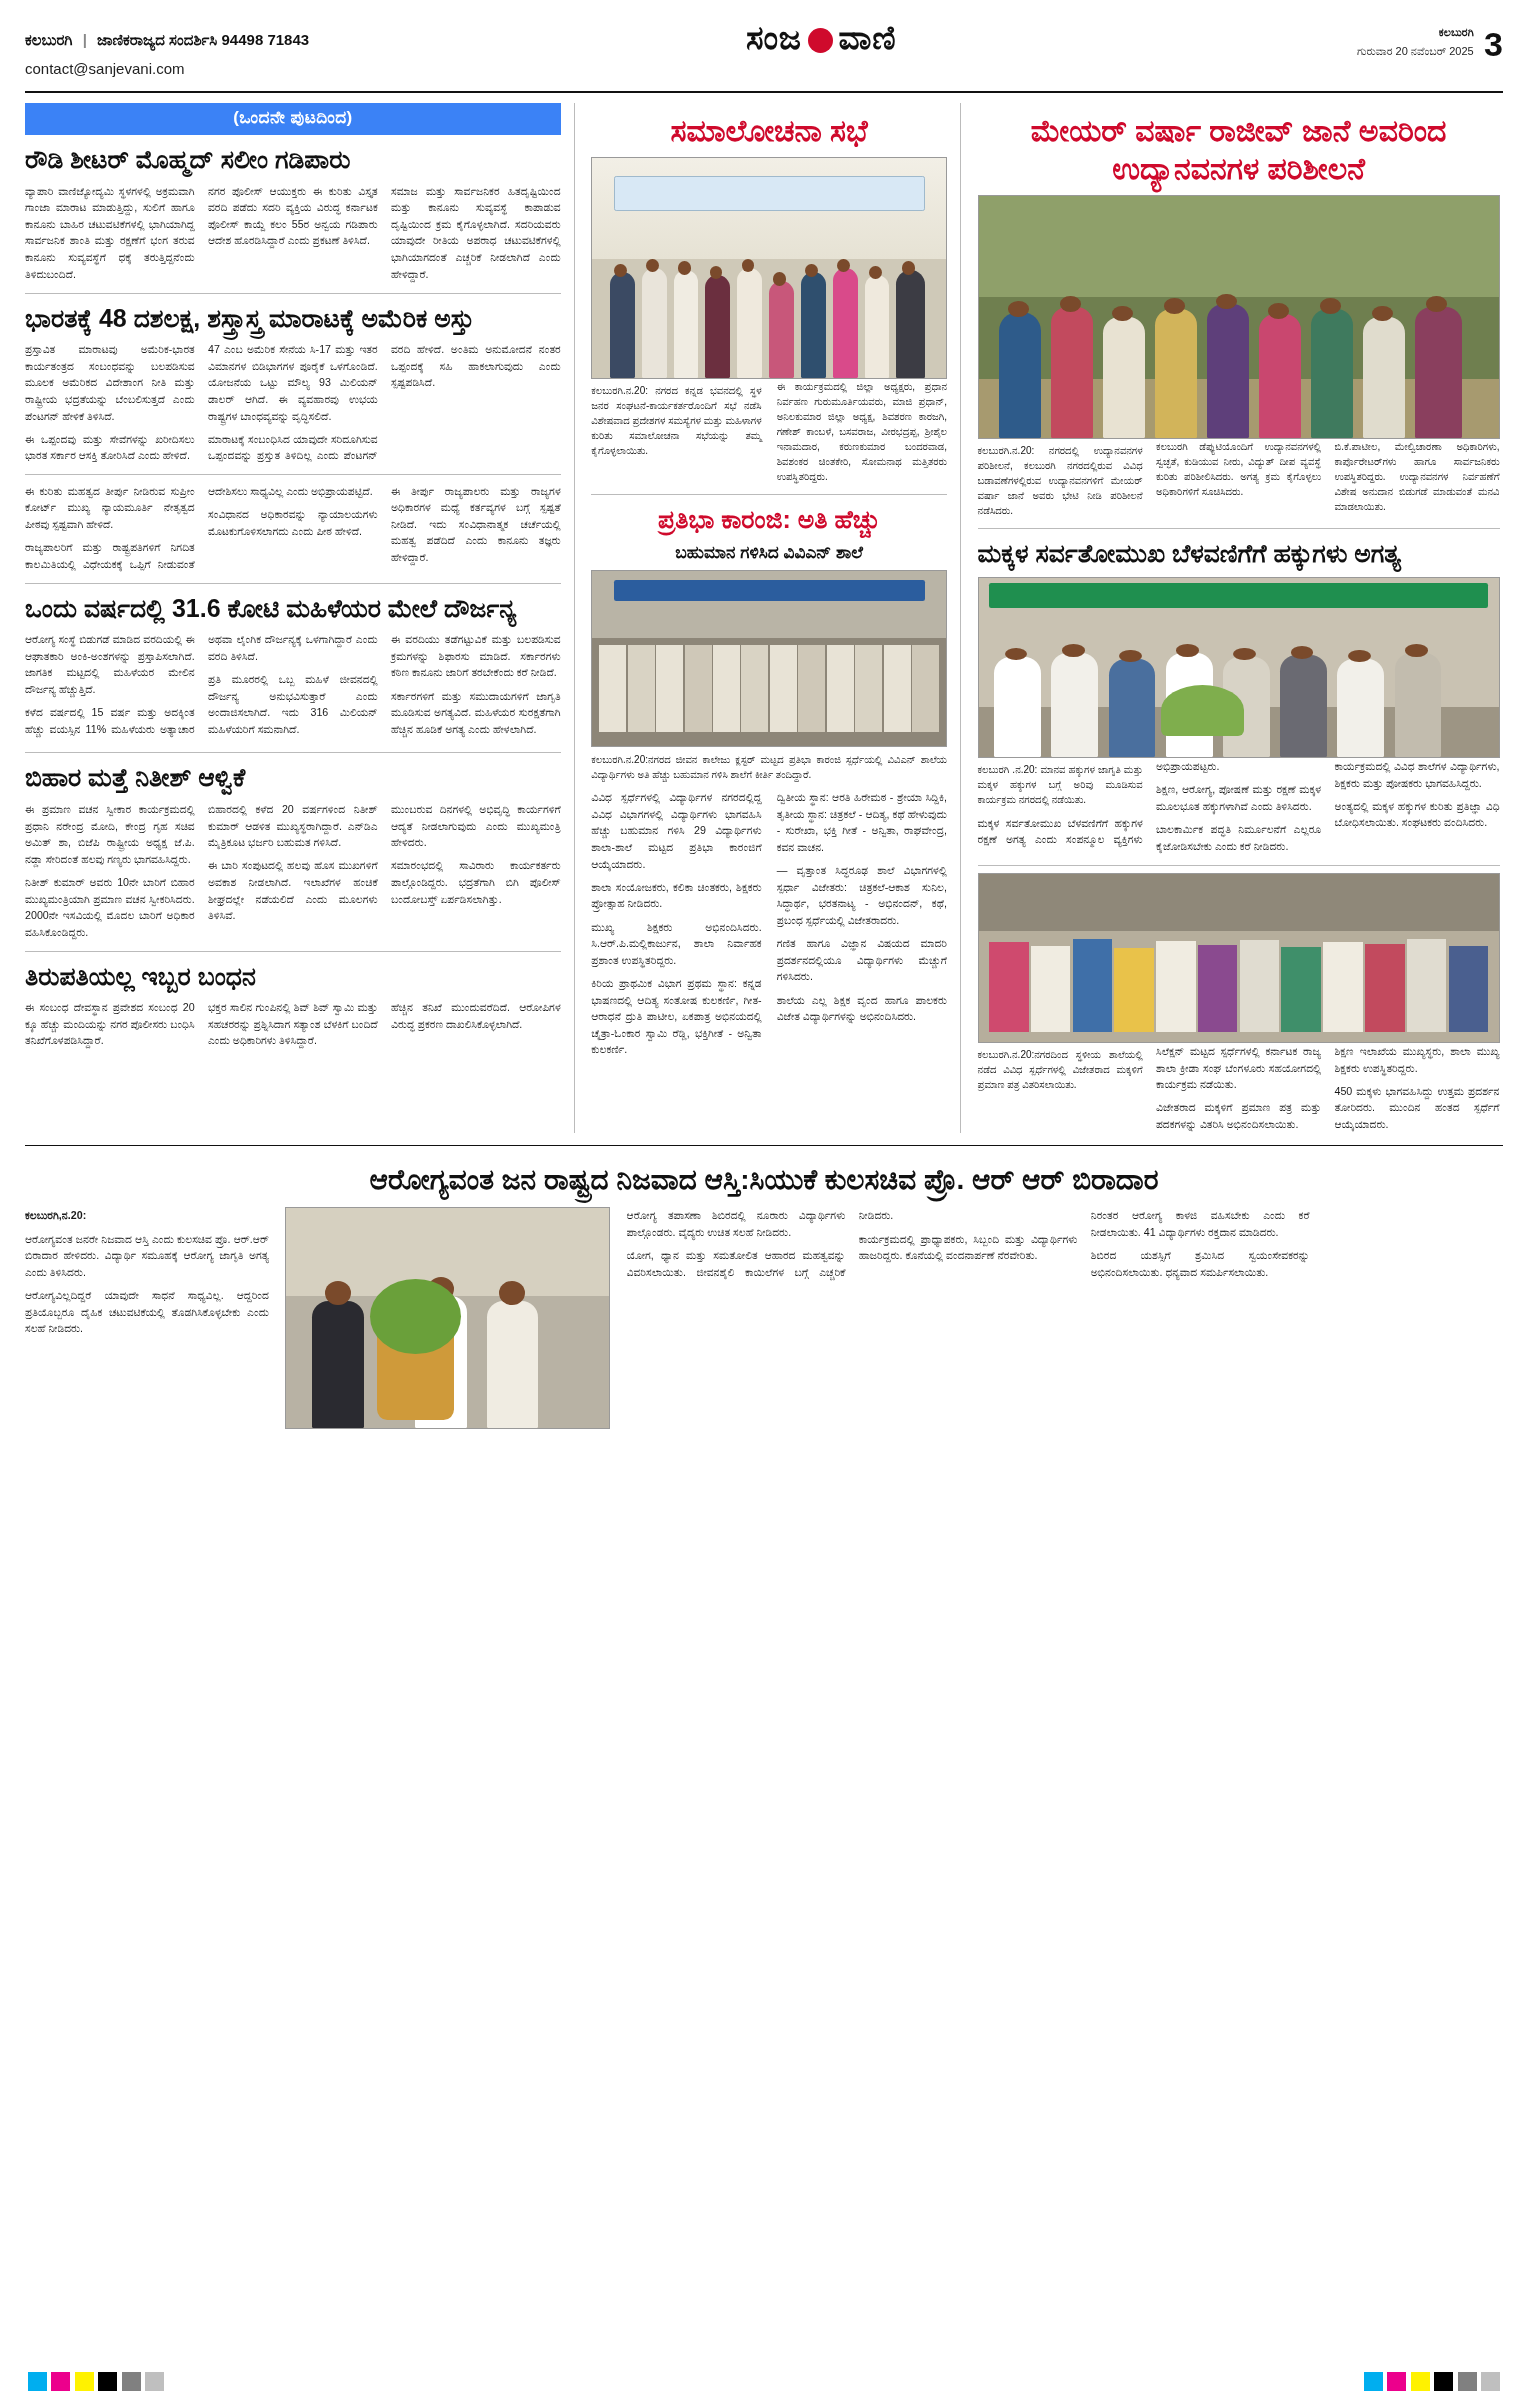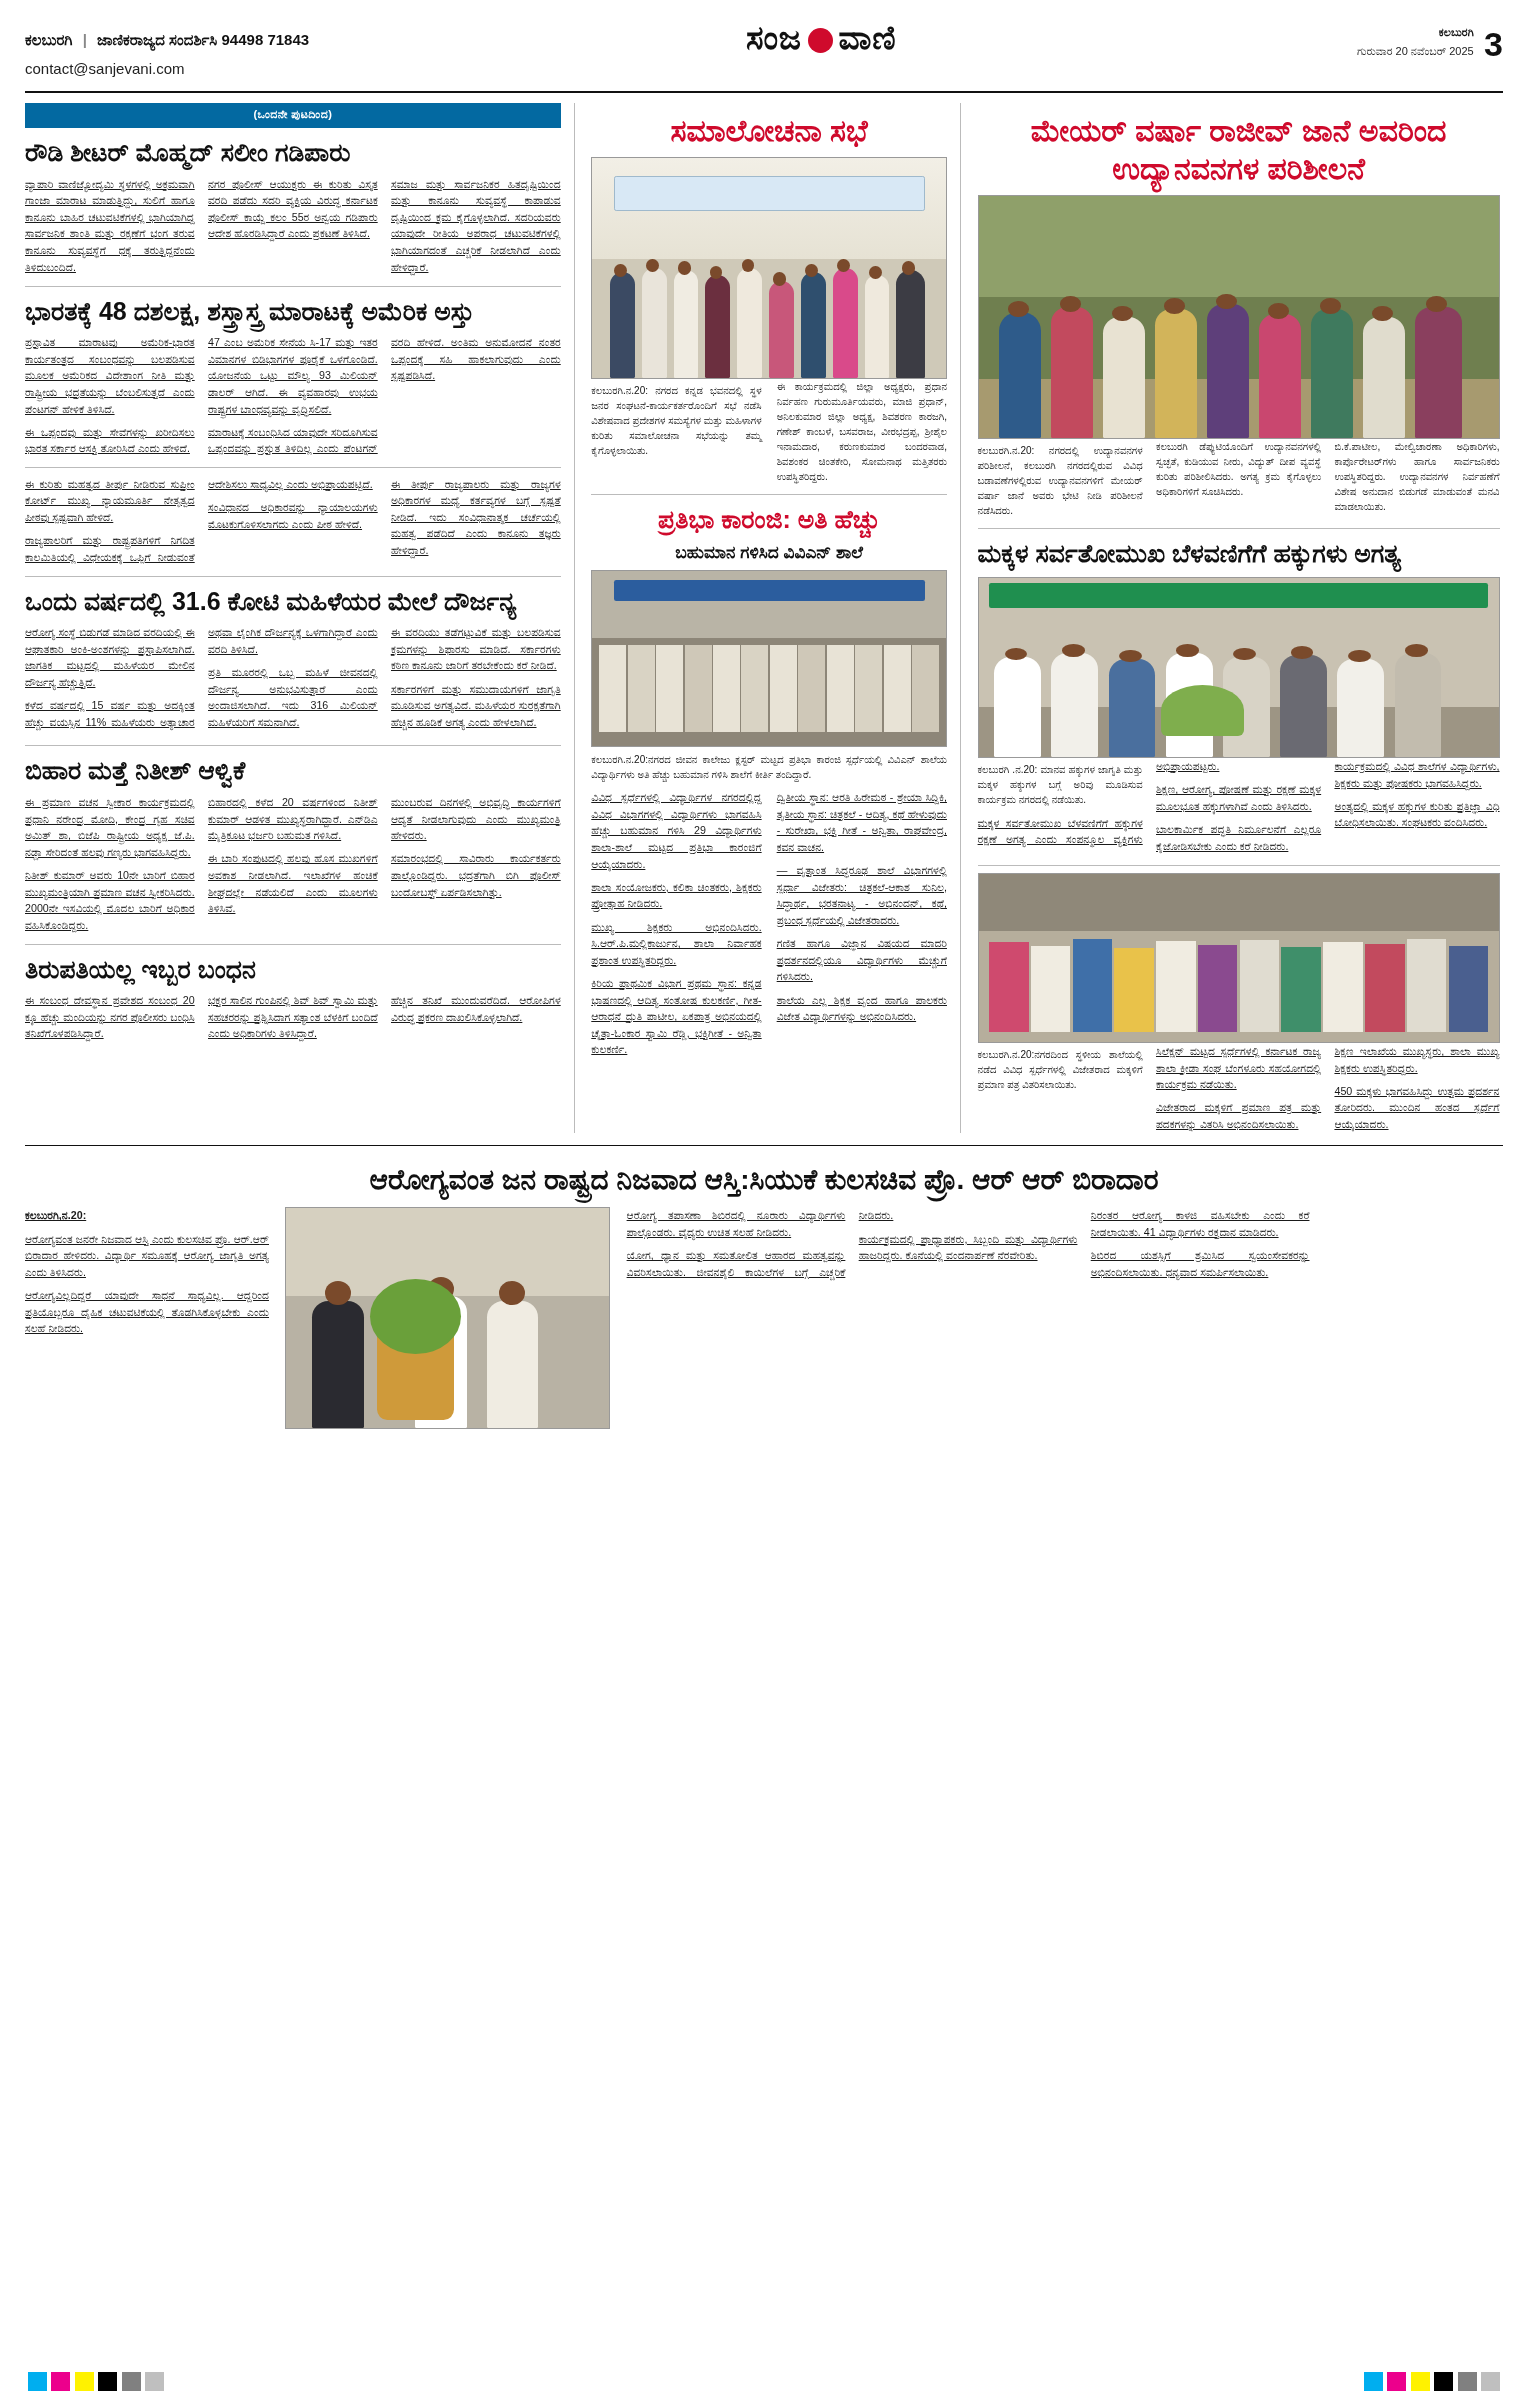--- a/index.html
+++ b/index.html
@@ -56,22 +56,22 @@
     grid-template-columns: 550px 370px 522px;
     column-gap: 16.3px;
     padding-top: 10.4px;
   }
   .col { }
   .colA { border-right: 0.7px solid #bbb; padding-right: 13.3px; }
   .colB { border-right: 0.7px solid #bbb; padding-right: 13.3px; }
 
   
   .kicker {
-    background: #0369a1; color: #fff; text-align:center;
-    font-size: 11px; font-weight: bold; padding: 5.2px 0 6.7px 0;
+    background: #3b82f6; color: #fff; text-align:center;
+    font-size: 17px; font-weight: bold; padding: 5.2px 0 6.7px 0;
     letter-spacing: 0.4px;
   }
   h1.head {
     font-size: 25px; line-height: 1.25; font-weight: bold;
     margin: 9px 0 7.4px 0; color:#111;
   }
   h1.head.red { color: #cf0a2c; }
   h1.head.big { font-size: 30px; }
   h1.head.center { text-align:center; }
   h2.sub {
@@ -85,21 +85,20 @@
   .cols3 { column-count: 3; column-gap: 13.3px; }
   .cols4 { column-count: 4; column-gap: 13.3px; }
   p.t {
     font-size: 10.7px;
     line-height: 1.55;
     text-align: justify;
     margin: 0 0 6.7px 0;
     color: #1a1a1a;
     hyphens: auto;
     word-break: break-word;
-    text-decoration: underline;
   }
   .dateline-in { font-weight: bold; }
 
   
   .photo {
     width: 100%;
     position: relative;
     overflow: hidden;
     border: 0.7px solid #999;
     background: #d8d8d8;

